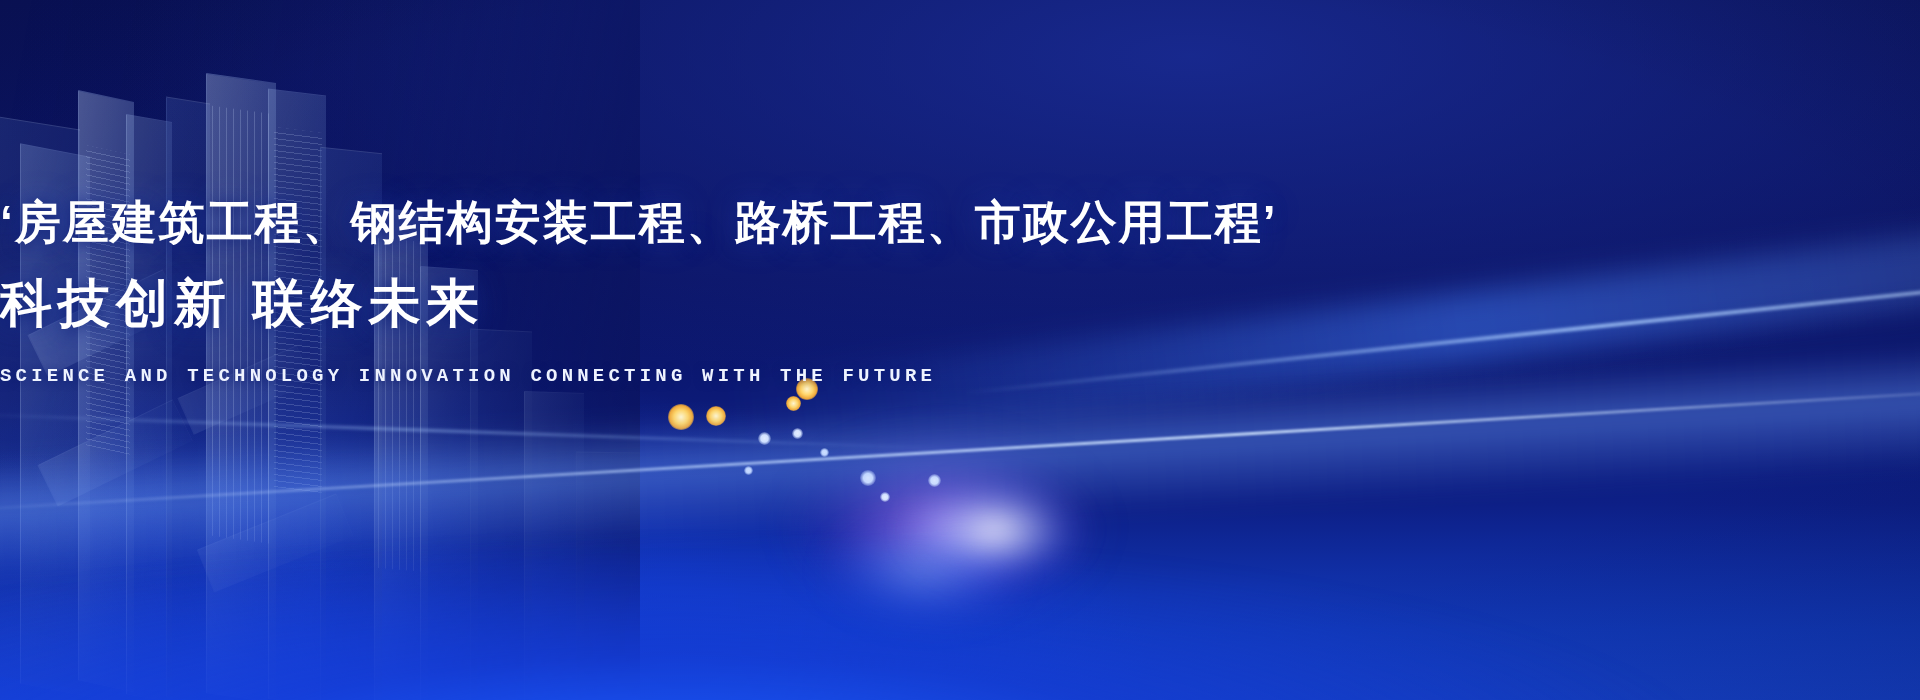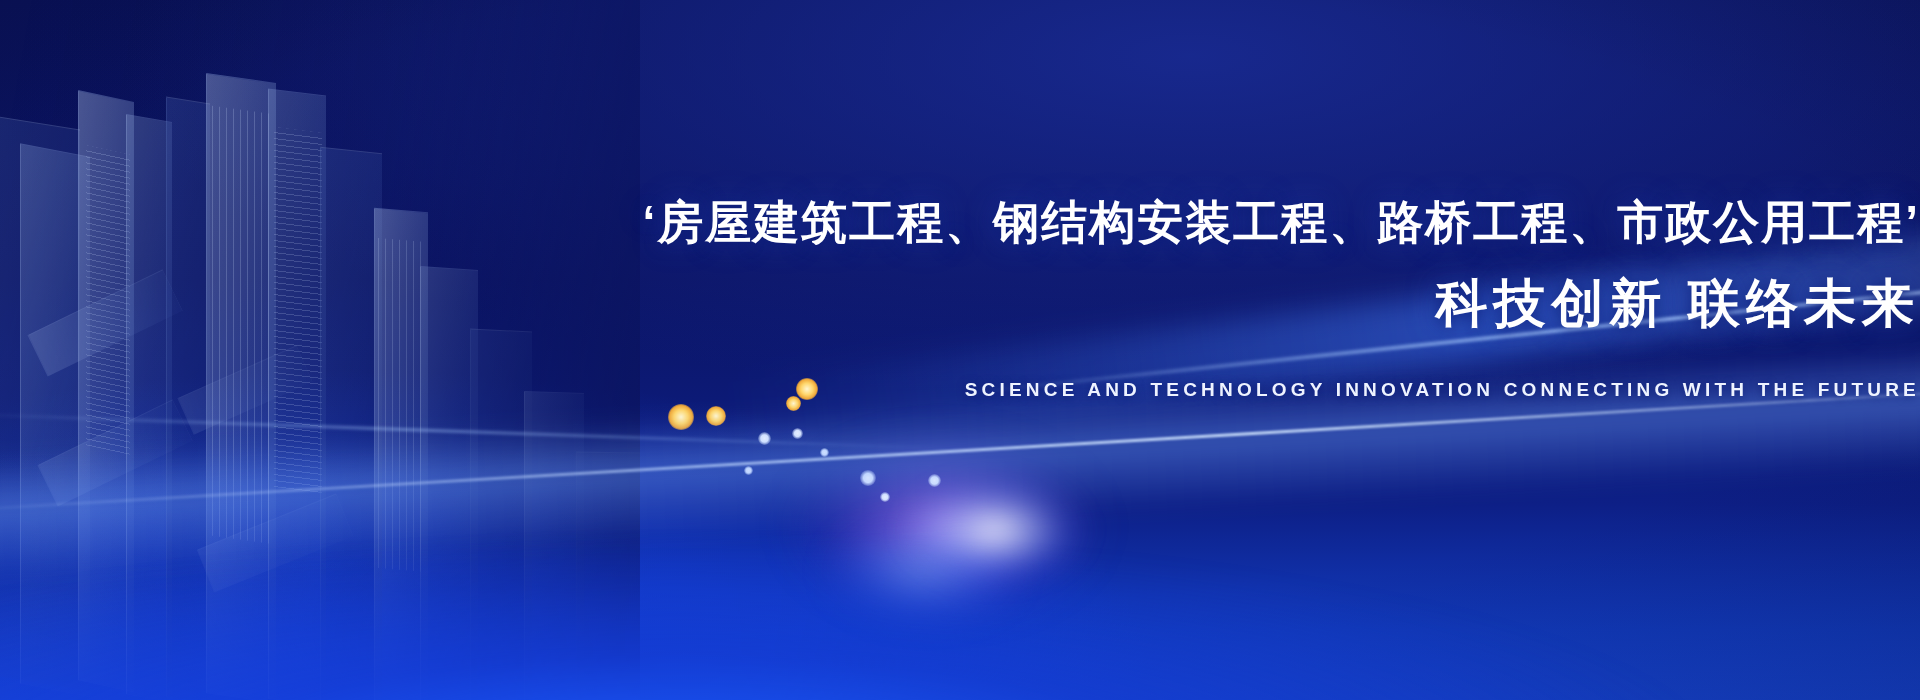--- a/index.html
+++ b/index.html
@@ -126,21 +126,21 @@
     background:linear-gradient(100deg, rgba(10,18,85,0) 0%, rgba(10,18,85,.08) 55%, rgba(11,20,95,.62) 82%, rgba(11,20,95,.95) 100%);
   }
   .bld-bottomfade{
     position:absolute; left:0; bottom:0; width:640px; height:250px;
     background:linear-gradient(180deg, rgba(18,40,170,0) 0%, rgba(20,55,200,.45) 55%, rgba(24,70,225,.8) 100%);
   }
 
   
   .text-wrap{
     position:absolute; left:0; top:0; width:1920px; height:492px;
-    display:flex; flex-direction:column; align-items:flex-end;
+    display:flex; flex-direction:column; align-items:flex-start;
     padding-top:196px;
   }
   .headline{
     color:#ffffff;
     font-size:46px;
     font-weight:bold;
     letter-spacing:2px;
     line-height:1.15;
     white-space:nowrap;
     text-shadow:0 2px 14px rgba(10,25,110,.85), 0 0 30px rgba(60,110,255,.35);
@@ -148,23 +148,23 @@
   .subline{
     margin-top:20px;
     color:#ffffff;
     font-size:52px;
     font-weight:bold;
     letter-spacing:6px;
     white-space:nowrap;
     text-shadow:0 2px 16px rgba(10,25,110,.9), 0 0 34px rgba(70,120,255,.4);
   }
   .engline{
-    margin-top:40px;
+    margin-top:26px;
     color:#eef3ff;
-    font-family:Liberation Sans, sans-serif;
+    font-family:Liberation Mono, monospace;
     font-size:19px;
     font-weight:bold;
     letter-spacing:4.2px;
     white-space:nowrap;
     text-shadow:0 1px 8px rgba(10,25,110,.8);
   }
 </style>
 </head>
 <body>
 

